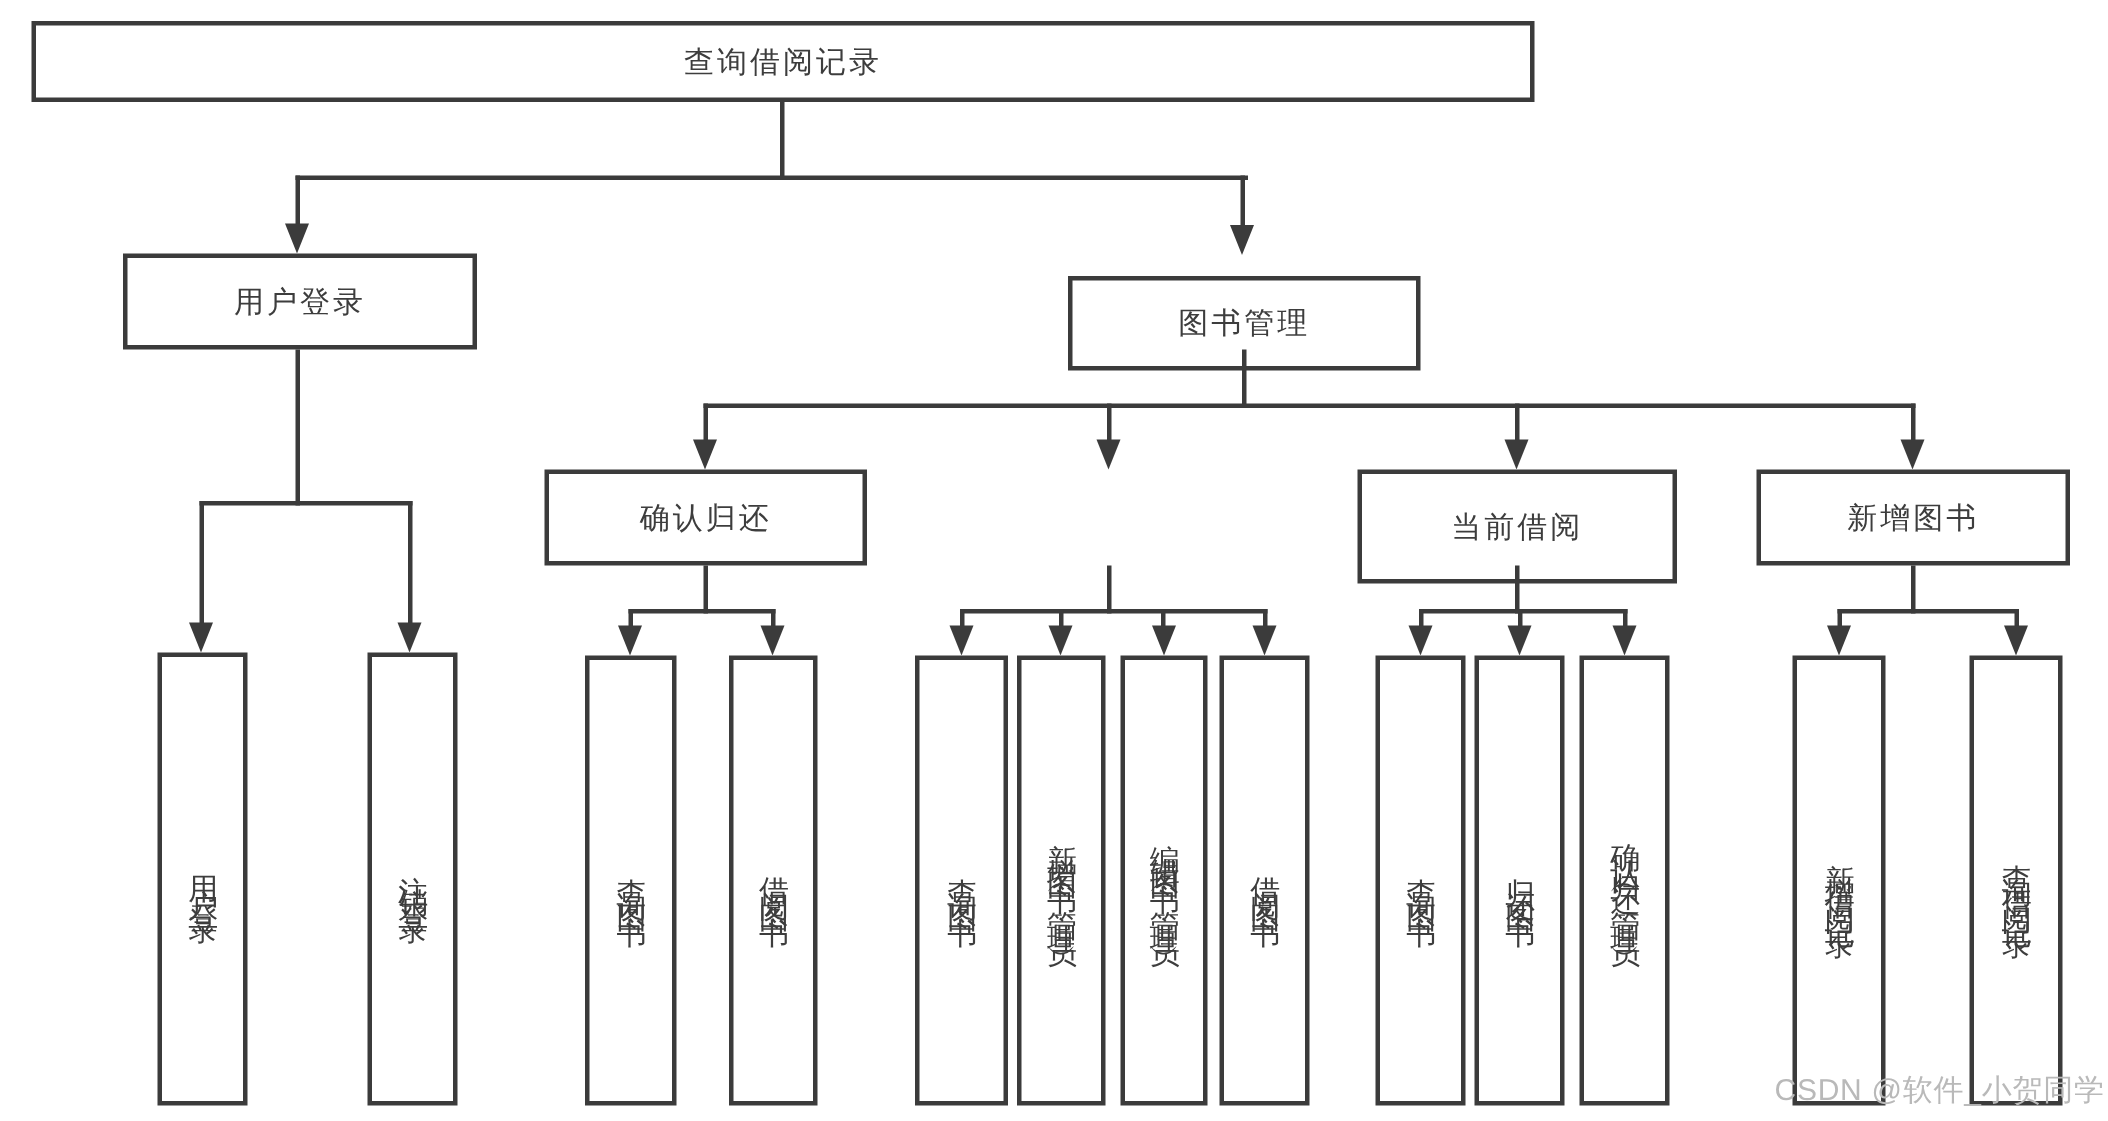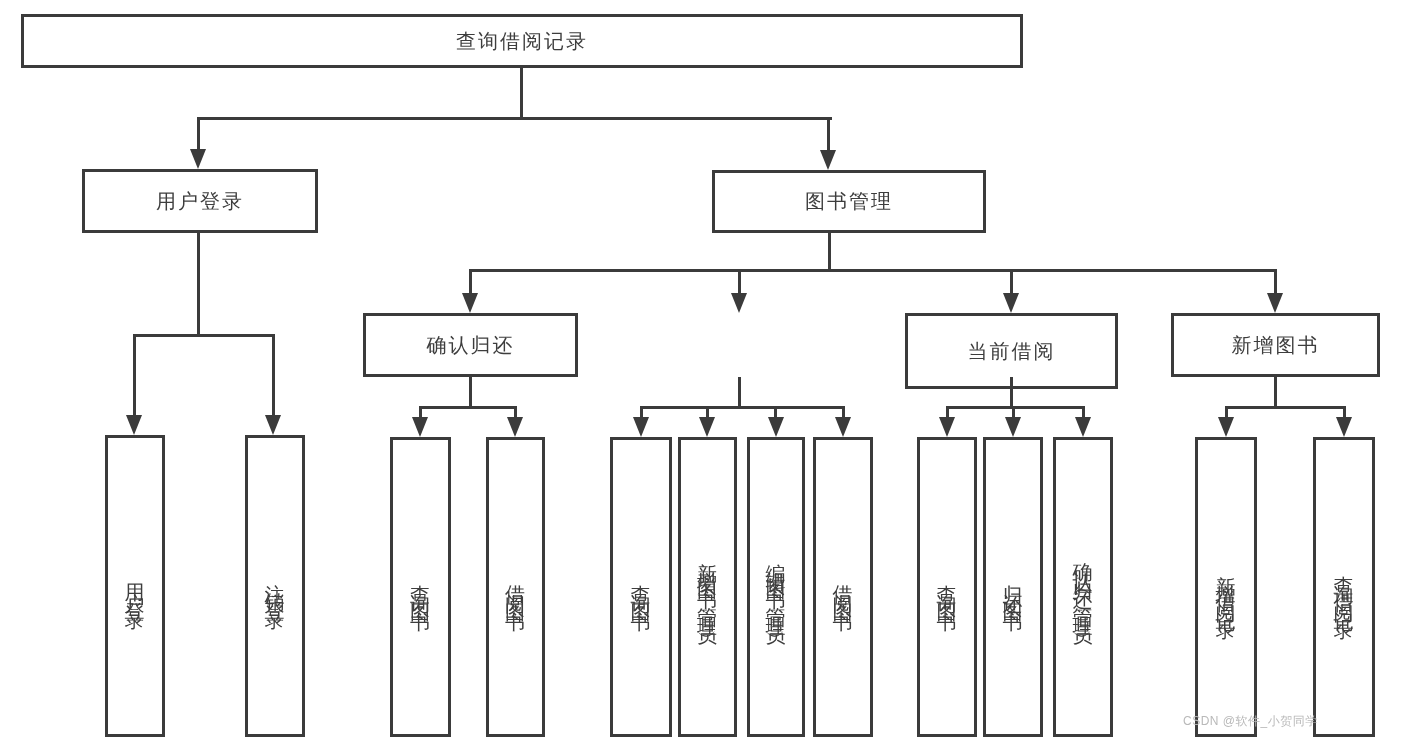--- a/index.html
+++ b/index.html
@@ -19,39 +19,39 @@
   .hline,.vline{position:absolute;background:#3b3b3b;}
   .hline{height:3px;}
   .vline{width:3px;}
   .arrow{
     position:absolute;width:0;height:0;
     border-left:8px solid transparent;border-right:8px solid transparent;
     border-top:20px solid #3b3b3b;
   }
   .watermark{
     position:absolute;left:1183px;top:713px;z-index:10;
-    font-size:12px;color:#b9b9b9;letter-spacing:0.5px;white-space:nowrap;
+    font-size:20px;color:#b9b9b9;letter-spacing:0.5px;white-space:nowrap;
   }
 </style>
 </head>
 <body>
 
 <div id="stage">
 
   <div class="box" style="left:21px;top:14px;width:1002px;height:54px">查询借阅记录</div>
 
   <div class="vline" style="left:520px;top:68px;height:52px"></div>
   <div class="hline" style="left:197px;top:117px;width:635px"></div>
   <div class="vline" style="left:197px;top:117px;height:34px"></div>
   <div class="arrow" style="left:190px;top:149px"></div>
   <div class="vline" style="left:827px;top:117px;height:35px"></div>
   <div class="arrow" style="left:820px;top:150px"></div>
 
   <div class="box" style="left:82px;top:169px;width:236px;height:64px">用户登录</div>
-  <div class="box" style="left:712px;top:170px;width:274px;height:63px">图书管理</div>
+  <div class="box" style="left:712px;top:184px;width:235px;height:63px">图书管理</div>
 
   <div class="vline" style="left:197px;top:233px;height:104px"></div>
   <div class="hline" style="left:133px;top:334px;width:142px"></div>
   <div class="vline" style="left:133px;top:334px;height:83px"></div>
   <div class="arrow" style="left:126px;top:415px"></div>
   <div class="vline" style="left:272px;top:334px;height:83px"></div>
   <div class="arrow" style="left:265px;top:415px"></div>
 
   <div class="vline" style="left:828px;top:233px;height:39px"></div>
   <div class="hline" style="left:469px;top:269px;width:808px"></div>

